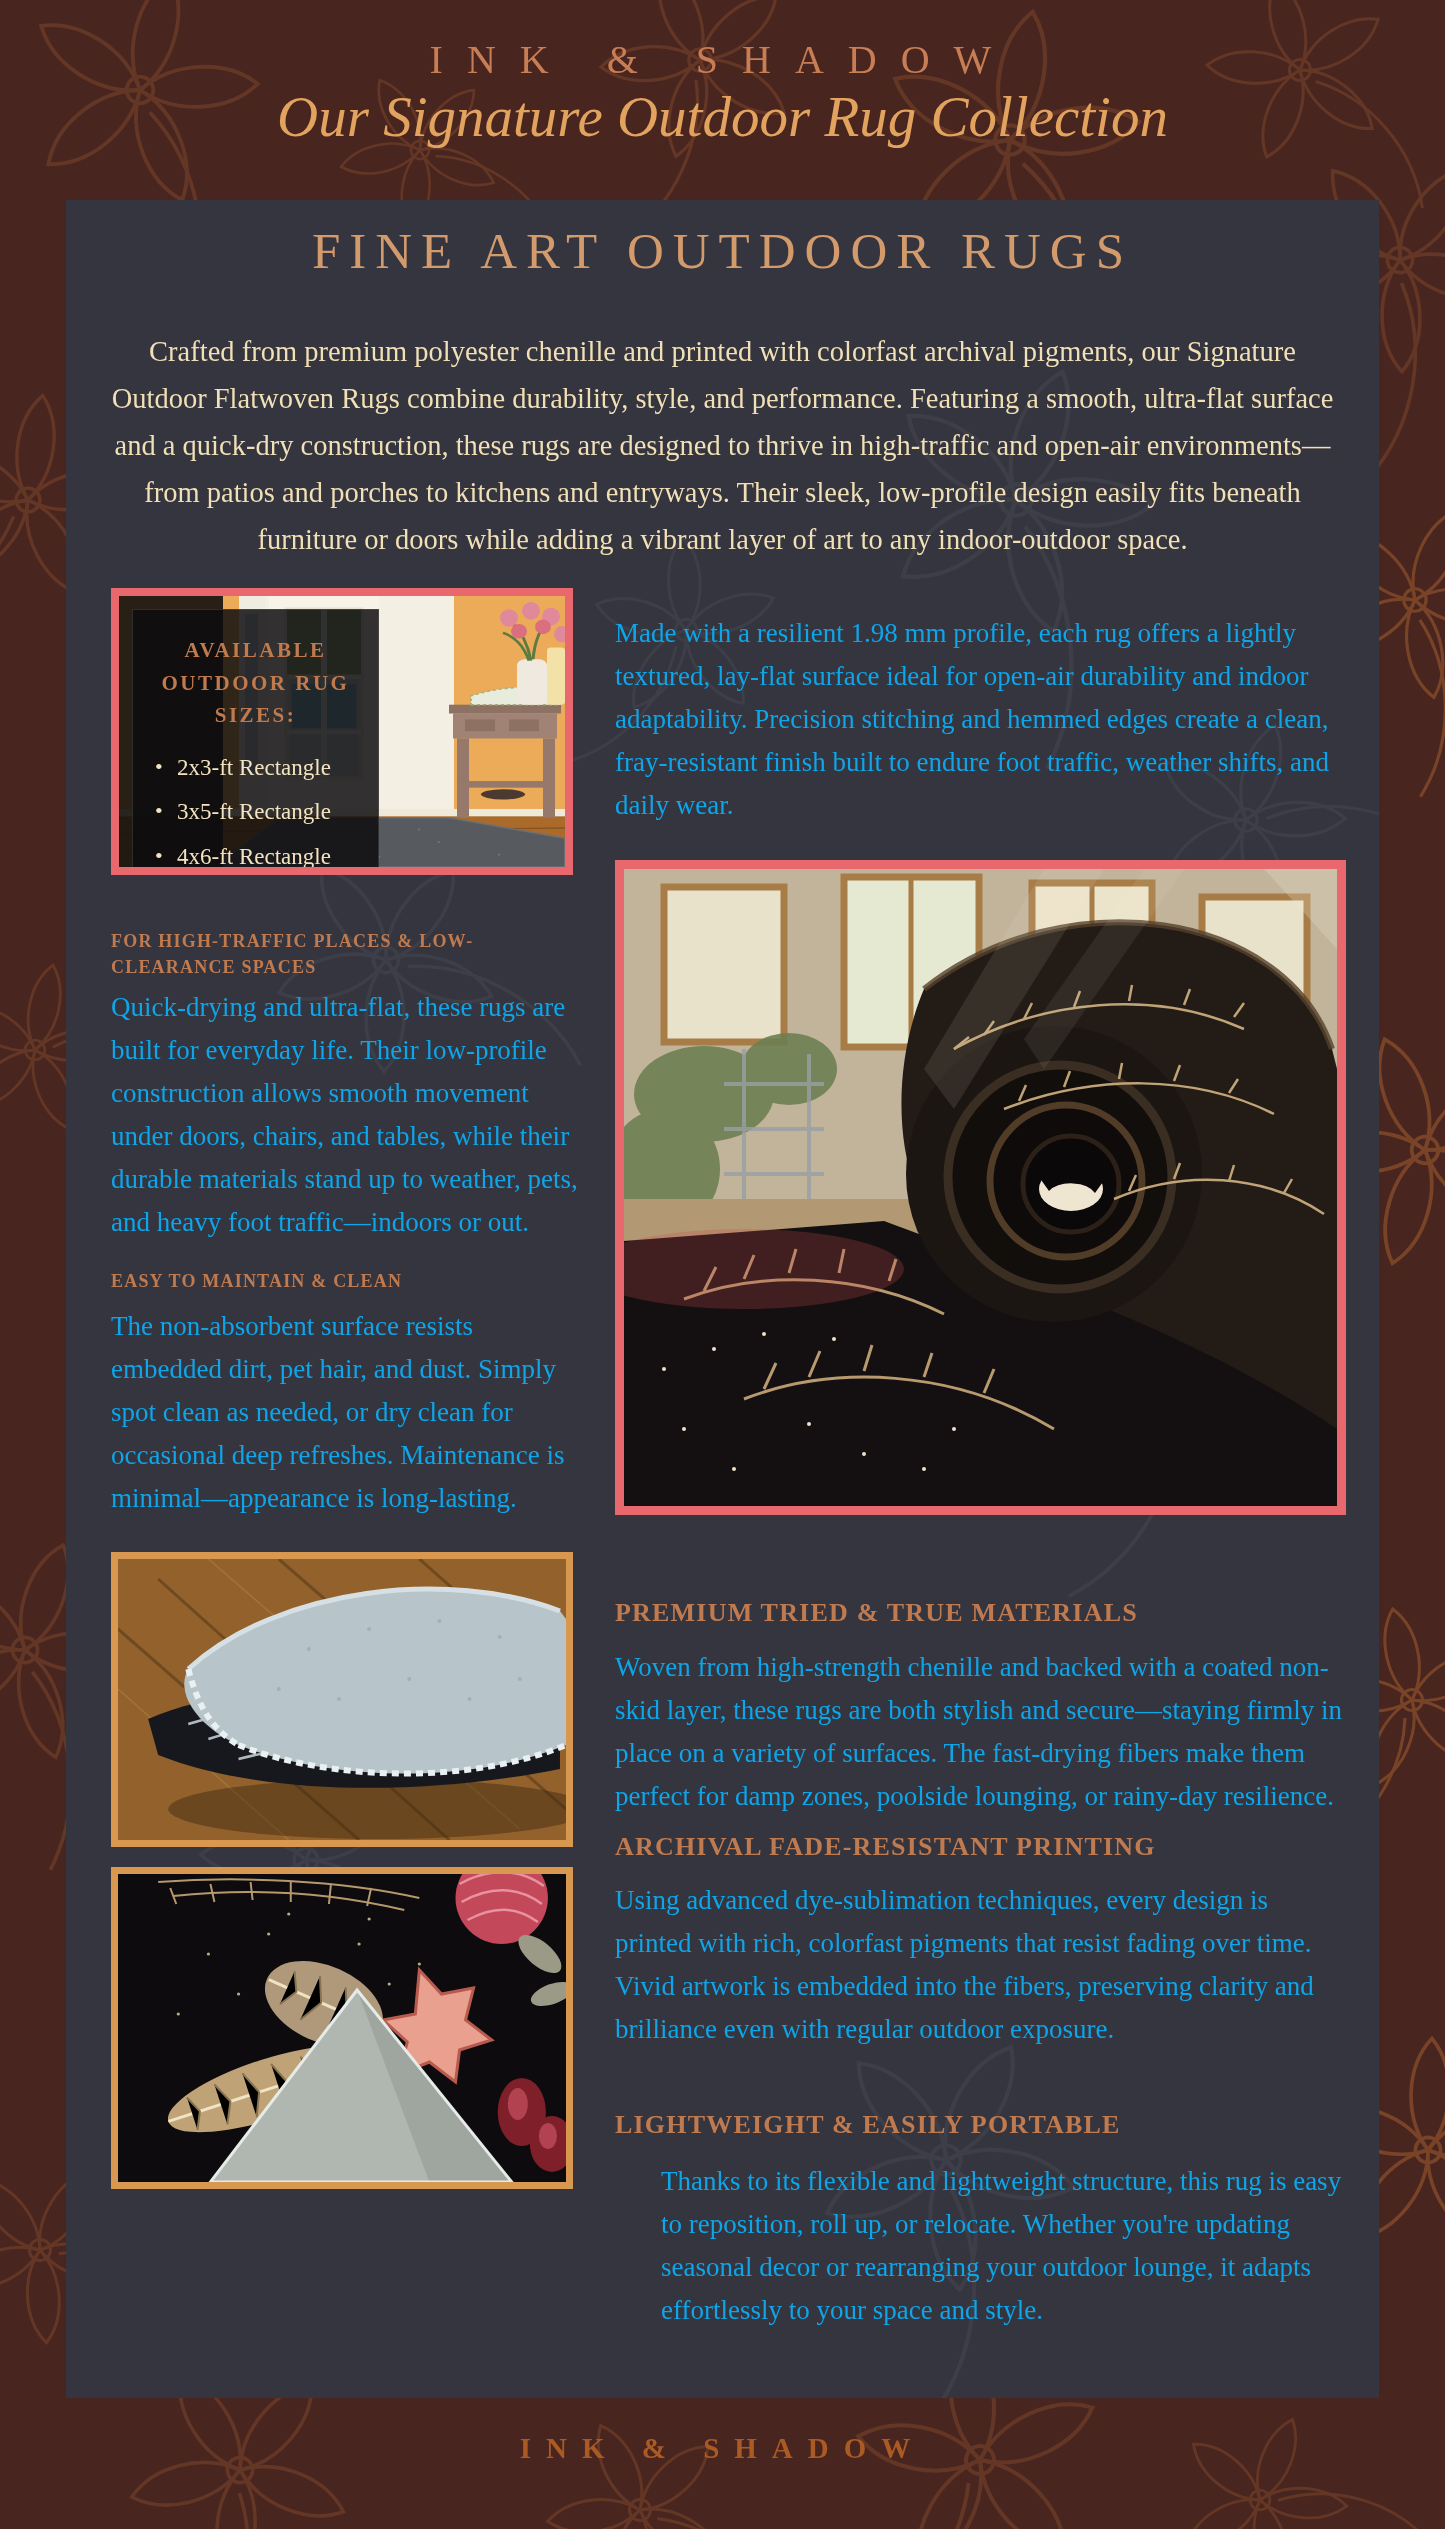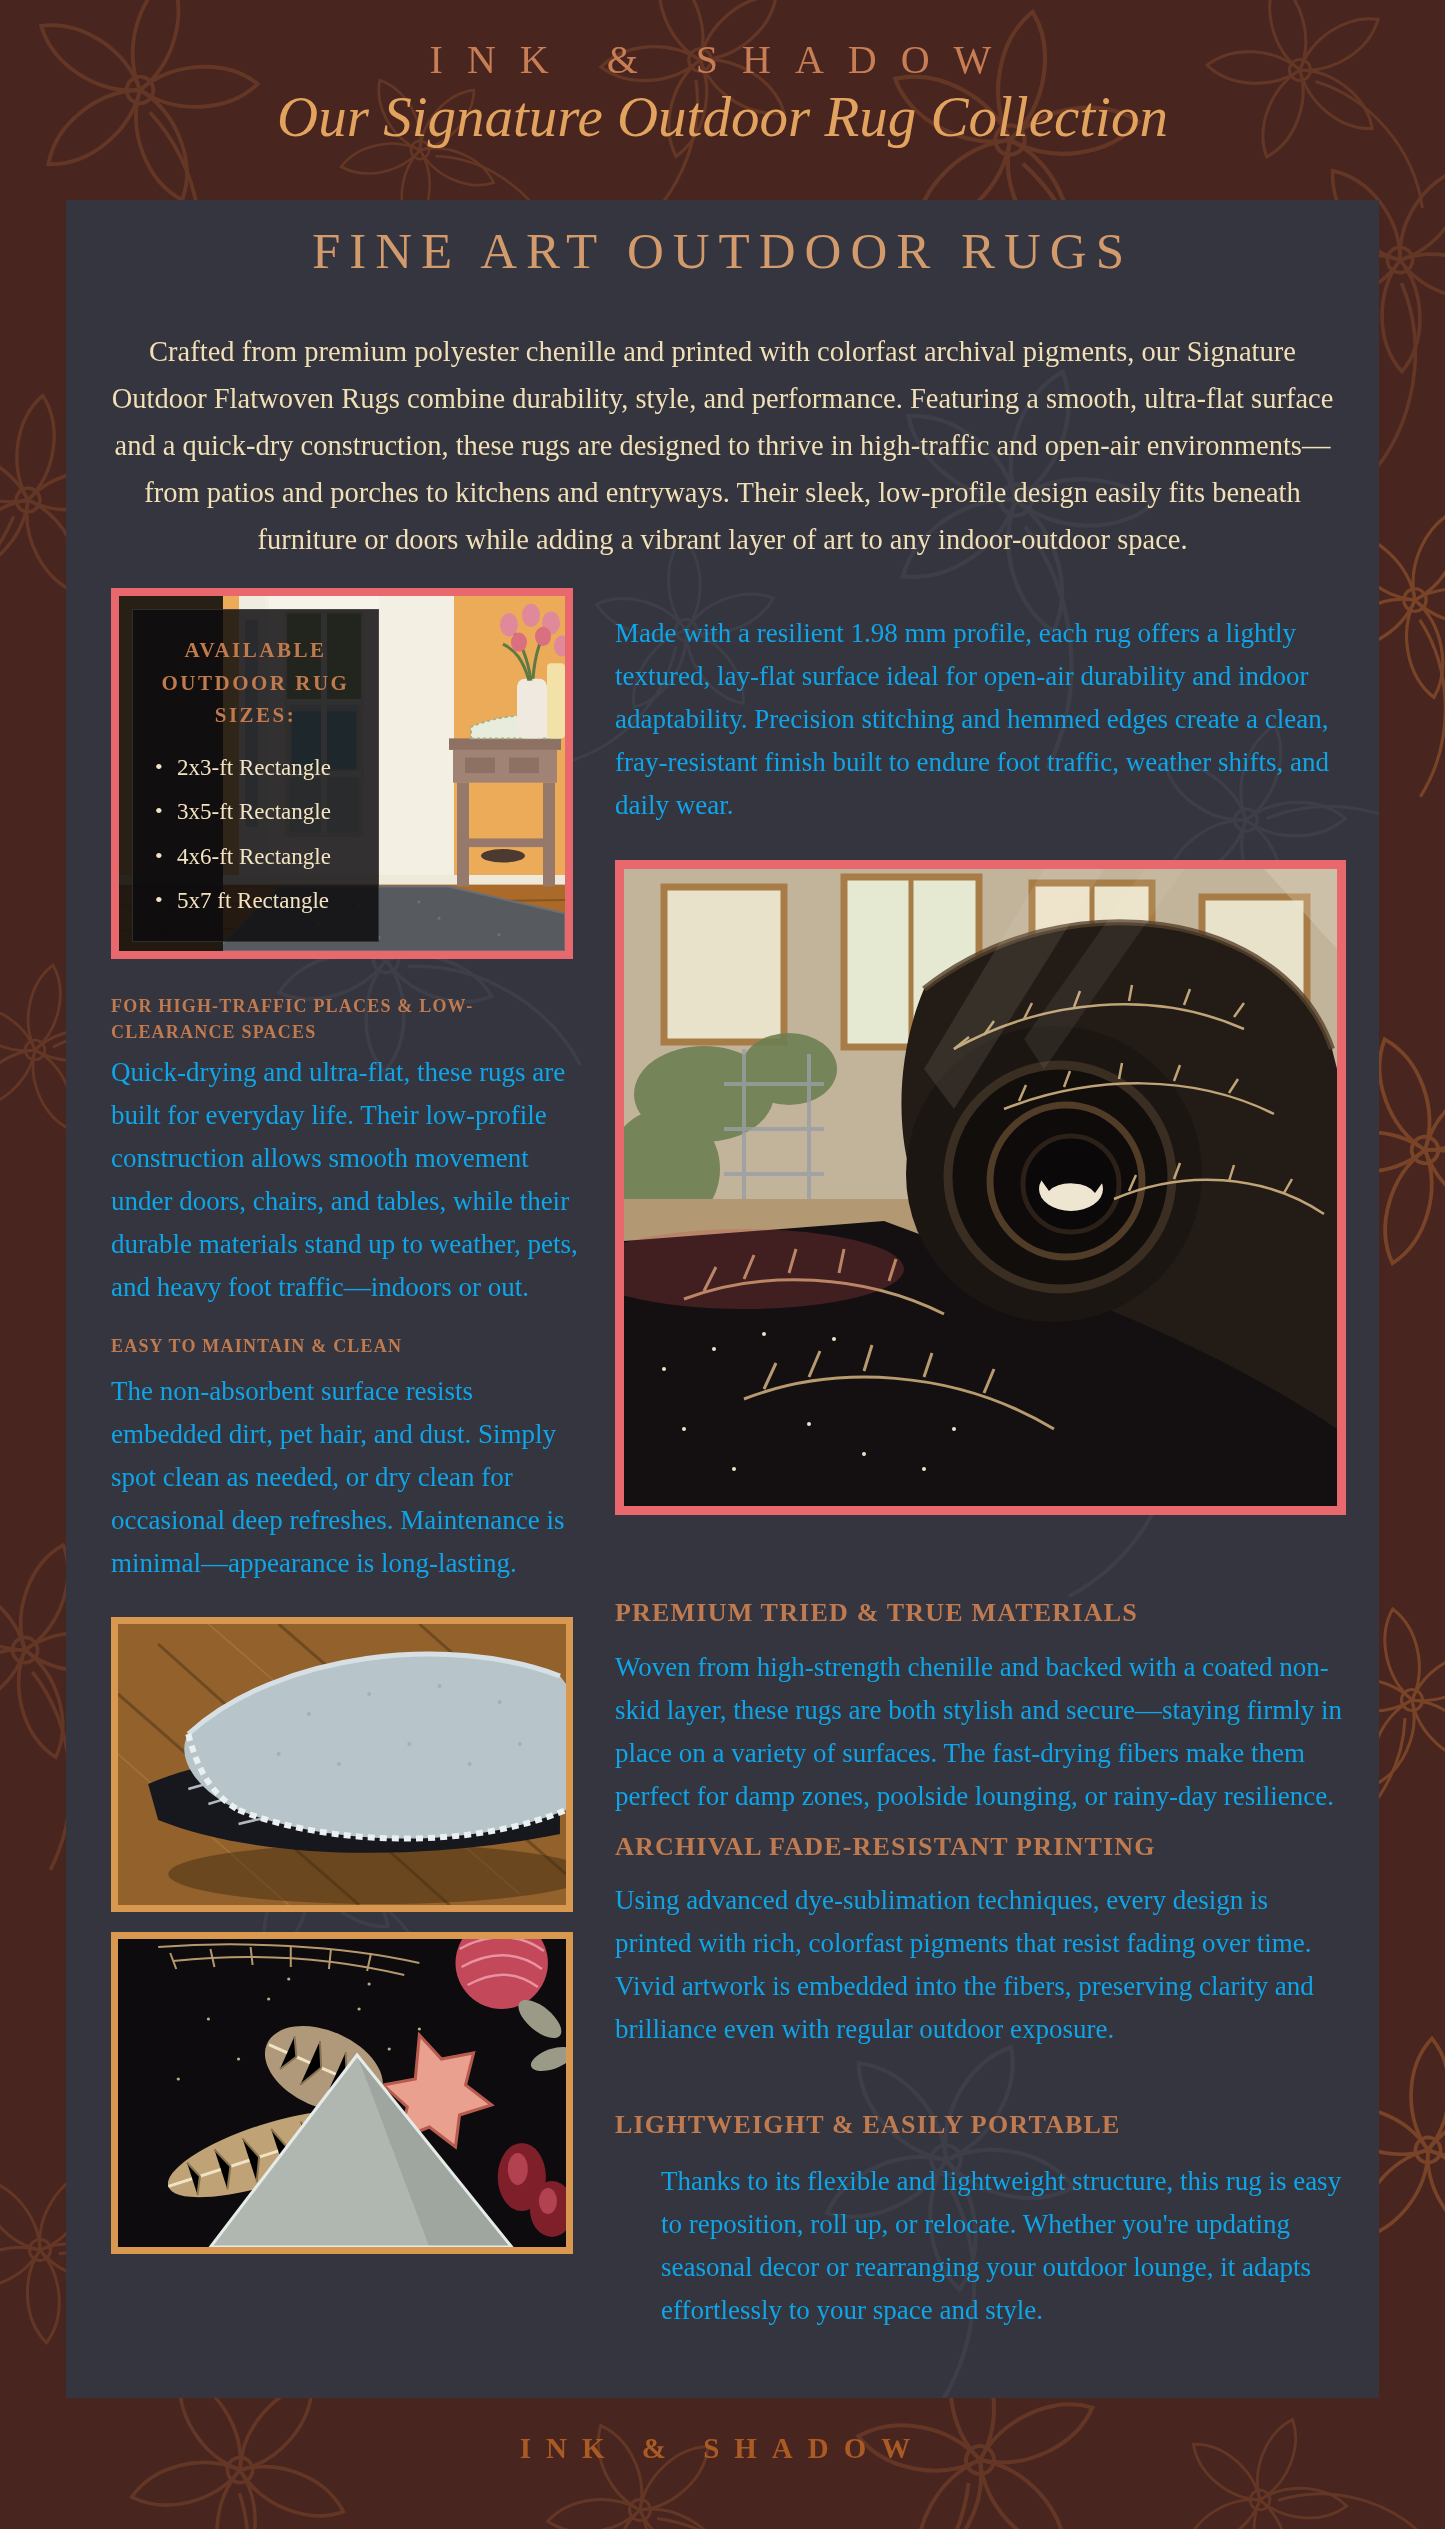--- a/index.html
+++ b/index.html
@@ -36,21 +36,21 @@
   .sec-heading {
     color:#c07a4f; font-size:26px; font-weight:600; letter-spacing:1.2px;
     line-height:1.42; text-transform:uppercase;
   }
   .col-left .sec-heading { max-width:400px; font-size:18px; }
   .sec-body {
     color:#0ea5e9; font-size:27px; line-height:43px;
   }
   figure { position:relative; overflow:hidden; }
   figure svg { display:block; width:100%; height:100%; }
-  .photo-entry { width:462px; height:371px; border:8px solid #e8686d; margin-bottom:35px; }
+  .photo-entry { width:462px; height:287px; border:8px solid #e8686d; margin-bottom:54px; }
   .photo-roll  { width:731px; height:655px; border:9px solid #e8686d; margin-top:33px; }
   .photo-back  { width:462px; height:295px; border:7px solid #d9984f; margin-top:32px; }
   .photo-fold  { width:462px; height:322px; border:7px solid #d9984f; margin-top:20px; }
   .m-h2 { margin-top:18px; }
   .m-p2 { margin-top:6px; }
   .m-h3 { margin-top:25px; }
   .m-p3 { margin-top:10px; }
   .r-p1 { margin-top:16px; }
   .r-h2 { margin-top:80px; }
   .r-p2 { margin-top:14px; }

